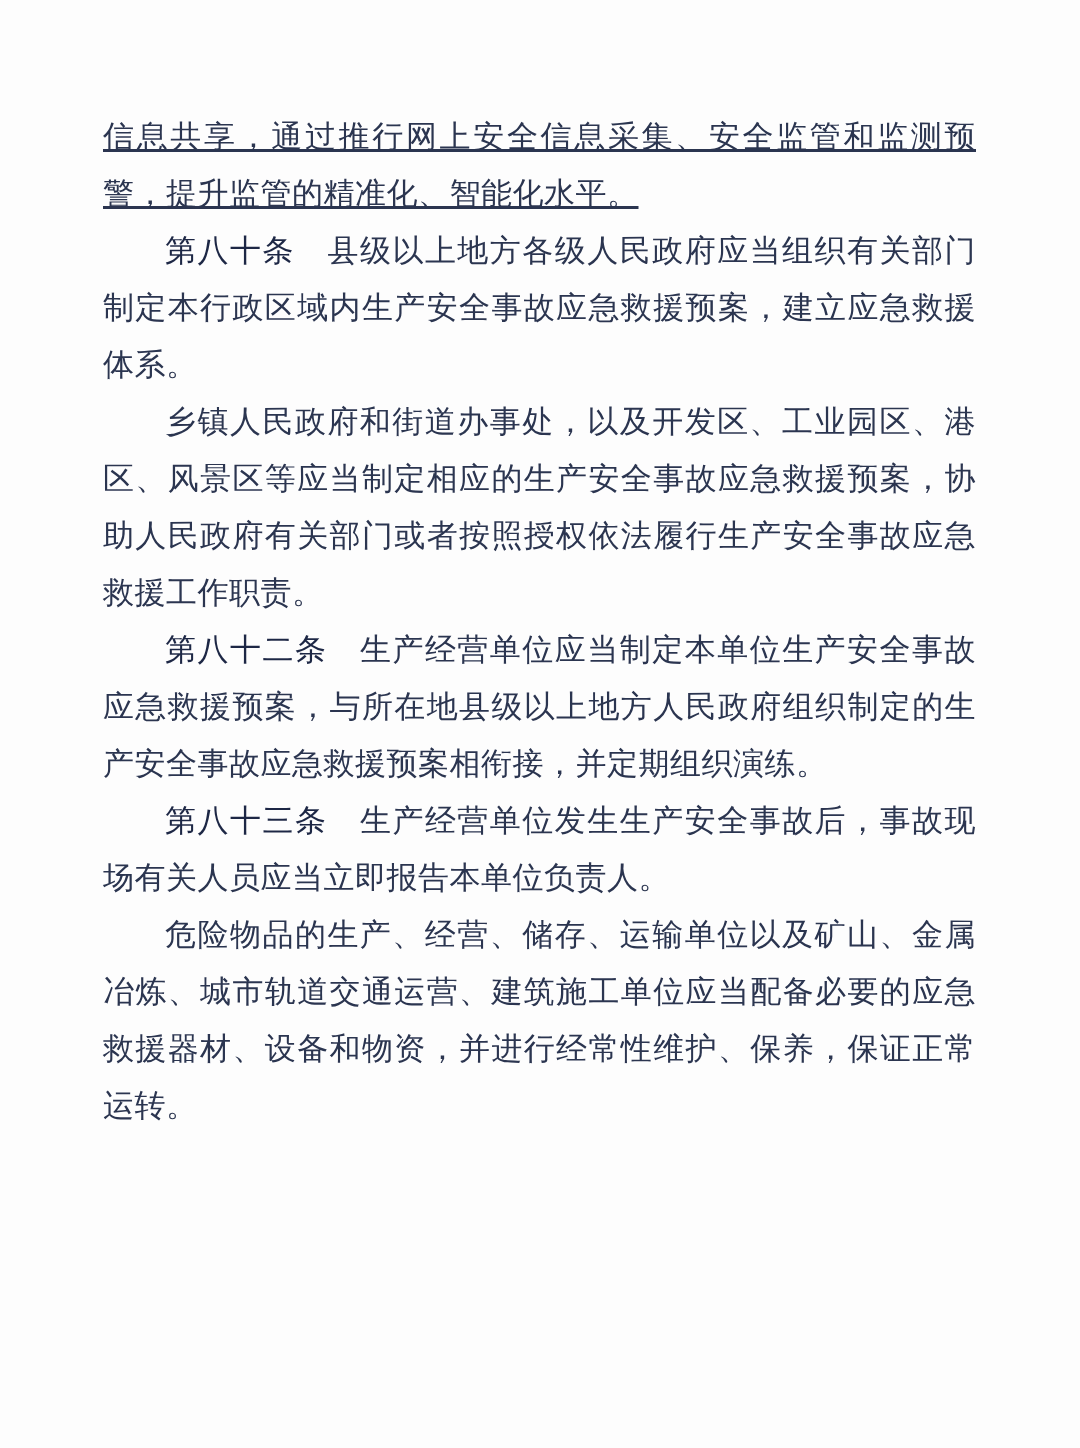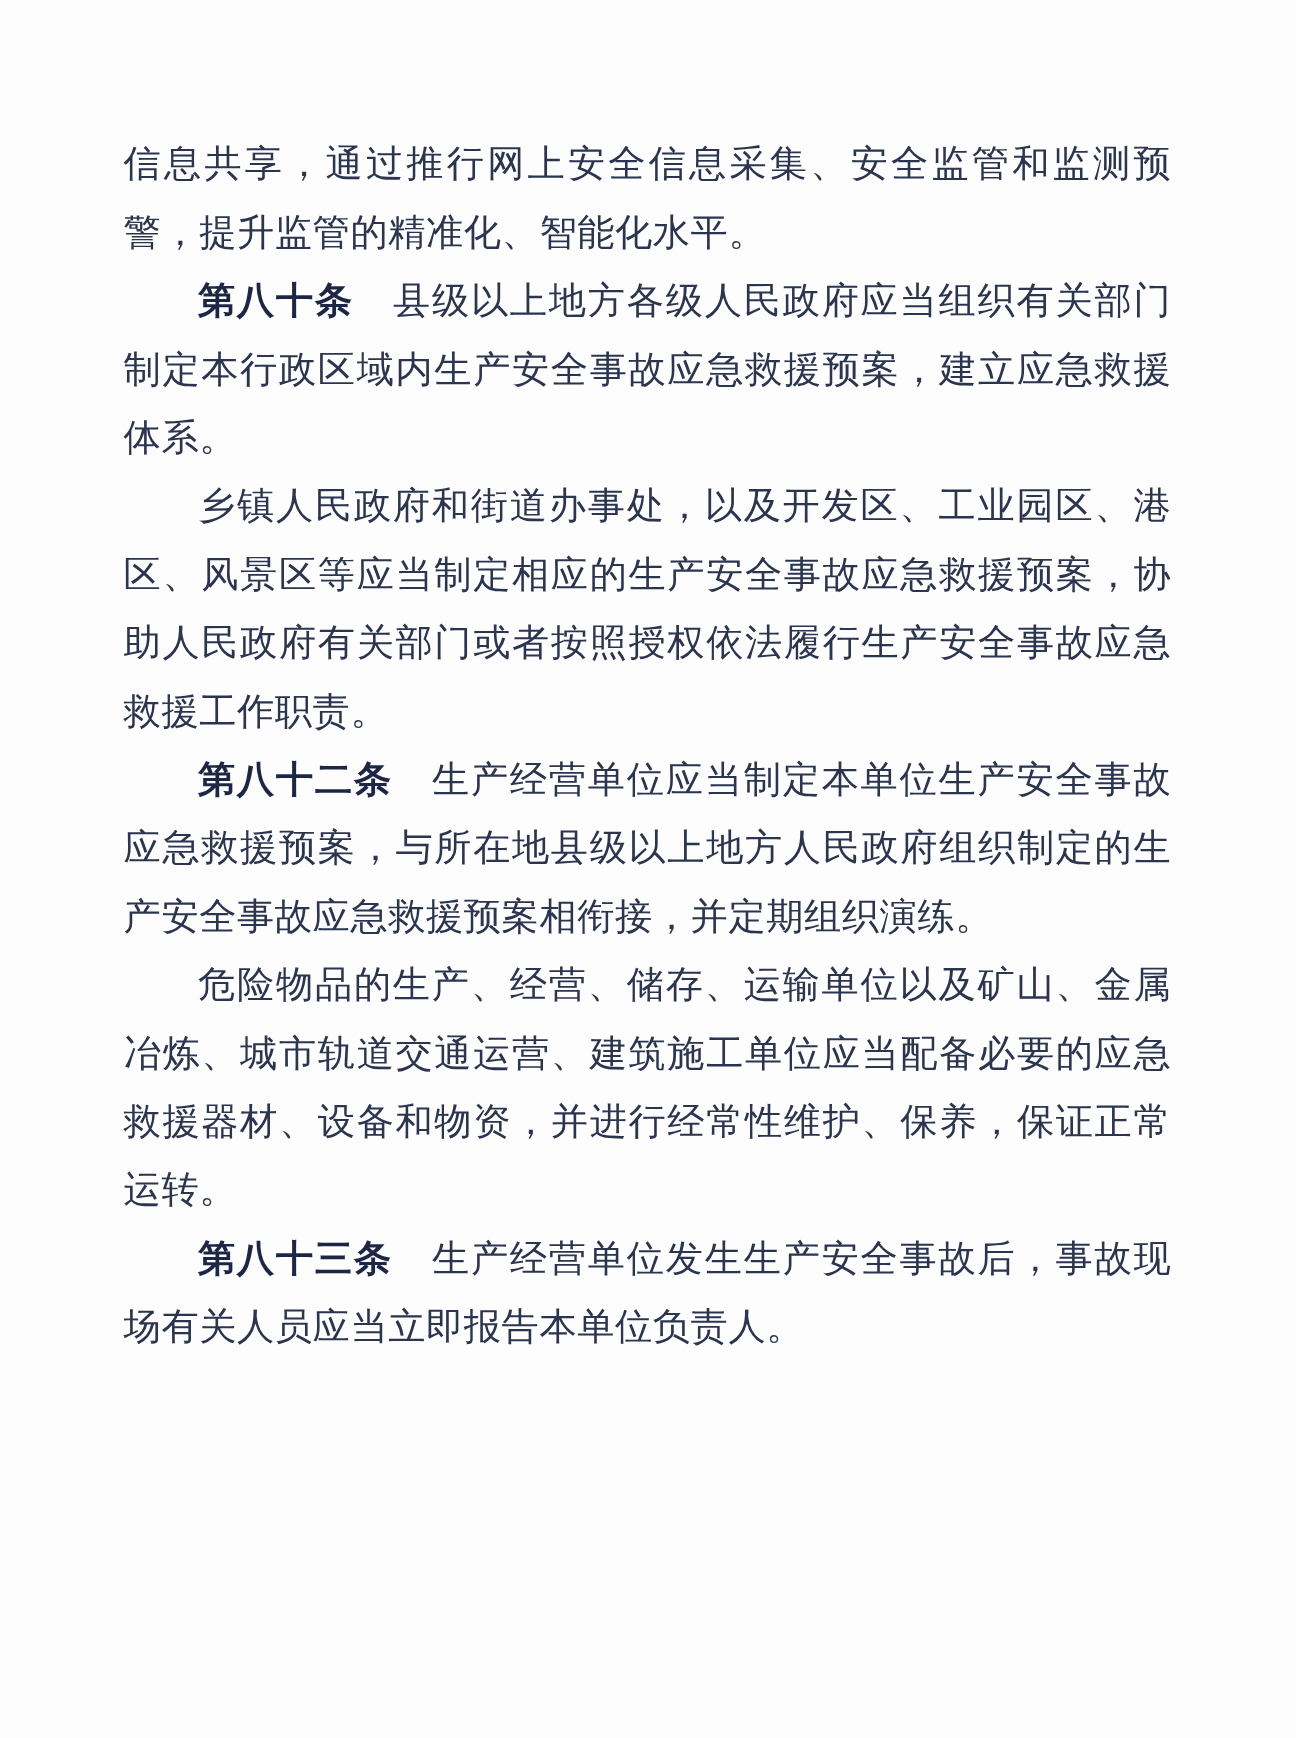--- a/index.html
+++ b/index.html
@@ -29,41 +29,42 @@
     line-height: 57px;
     color: var(--text-color);
     text-align: justify;
     text-justify: inter-ideograph;
     text-indent: 2em;
     word-break: break-all;
     letter-spacing: 0.5px;
   }
   .doc p.continuation {
     text-indent: 0;
+    text-decoration: underline;
   }
   .article-no {
     font-family: "Liberation Sans", "DejaVu Sans", sans-serif;
-    font-weight: 700;
+    font-weight: 400;
     color: var(--article-color);
     padding-right: 1.05em;
   }
 </style>
 </head>
 <body>
 
 <div class="page">
   <div class="doc">
 
     <p class="continuation"><span>信息共享，通过推行网上安全信息采集、安全监管和监测预警，提升监管的精准化、智能化水平。</span></p>
 
     <p><b class="article-no">第八十条</b><span>县级以上地方各级人民政府应当组织有关部门制定本行政区域内生产安全事故应急救援预案，建立应急救援体系。</span></p>
 
     <p><span>乡镇人民政府和街道办事处，以及开发区、工业园区、港区、风景区等应当制定相应的生产安全事故应急救援预案，协助人民政府有关部门或者按照授权依法履行生产安全事故应急救援工作职责。</span></p>
 
     <p><b class="article-no">第八十二条</b><span>生产经营单位应当制定本单位生产安全事故应急救援预案，与所在地县级以上地方人民政府组织制定的生产安全事故应急救援预案相衔接，并定期组织演练。</span></p>
 
 
+    <p><b class="article-no">第八十三条</b><span>生产经营单位发生生产安全事故后，事故现场有关人员应当立即报告本单位负责人。</span></p>
+
     <p><span>危险物品的生产、经营、储存、运输单位以及矿山、金属冶炼、城市轨道交通运营、建筑施工单位应当配备必要的应急救援器材、设备和物资，并进行经常性维护、保养，保证正常运转。</span></p>
-
-    <p><b class="article-no">第八十三条</b><span>生产经营单位发生生产安全事故后，事故现场有关人员应当立即报告本单位负责人。</span></p>
 
   </div>
 </div>
 
 </body></html>

